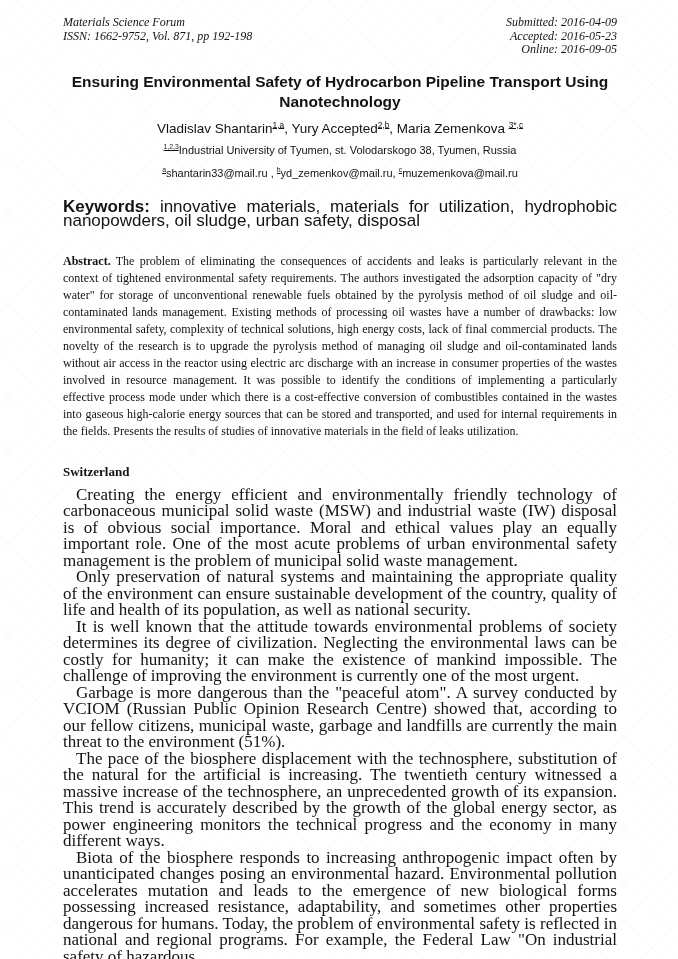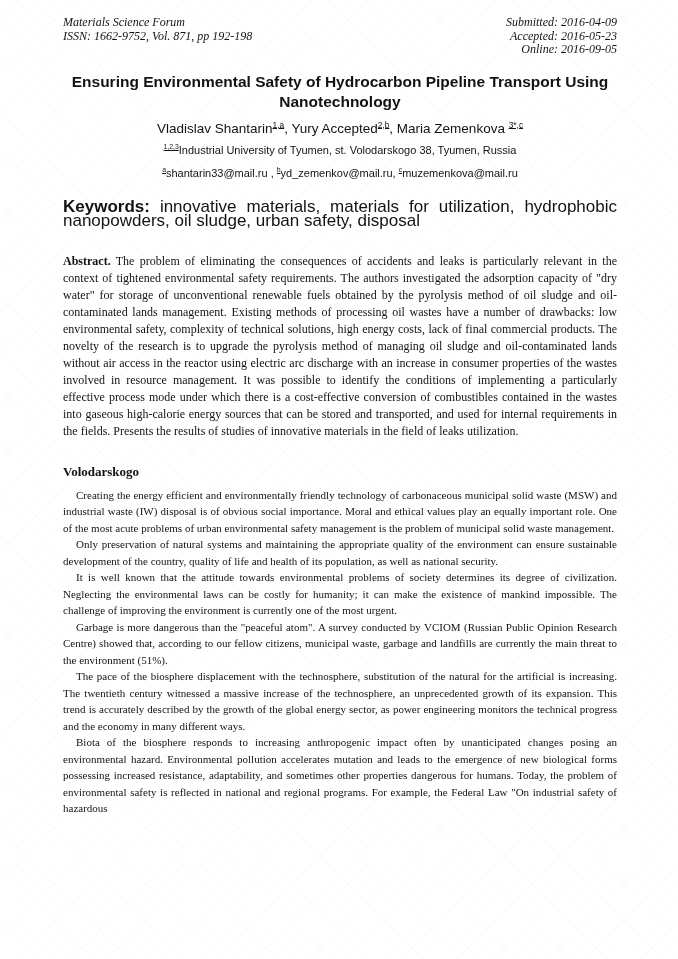--- a/index.html
+++ b/index.html
@@ -87,21 +87,21 @@
 
   .sec-heading {
     margin: 24px 0 7px;
     font-family: "Liberation Serif", serif;
     font-size: 13px;
     font-weight: bold;
     line-height: 16px;
   }
   .body-p {
     margin: 0;
-    font-size: 11px;
+    font-size: 17px;
     line-height: 16.5px;
     text-align: justify;
     text-indent: 13px;
   }
 </style>
 </head>
 <body>
 
 <div class="page">
 
@@ -122,21 +122,21 @@
   <div class="authors"><span>Vladislav Shantarin</span><sup>1,a</sup><span>, </span><span>Yury Accepted</span><sup>2,b</sup><span>, </span><span>Maria Zemenkova </span><sup>3*,c</sup></div>
 
   <div class="affiliation"><sup>1,2,3</sup><span>Industrial University of Tyumen, st. Volodarskogo 38, Tyumen, Russia</span></div>
 
   <div class="emails"><sup>a</sup><span>shantarin33@mail.ru , </span><sup>b</sup><span>yd_zemenkov@mail.ru, </span><sup>c</sup><span>muzemenkova@mail.ru</span></div>
 
   <p class="keywords"><b>Keywords:</b><span> innovative materials, materials for utilization, hydrophobic nanopowders, oil sludge, urban safety, disposal</span></p>
 
   <p class="abstract"><b>Abstract.</b><span> The problem of eliminating the consequences of accidents and leaks is particularly relevant in the context of tightened environmental safety requirements. The authors investigated the adsorption capacity of "dry water" for storage of unconventional renewable fuels obtained by the pyrolysis method of oil sludge and oil-contaminated lands management. Existing methods of processing oil wastes have a number of drawbacks: low environmental safety, complexity of technical solutions, high energy costs, lack of final commercial products. The novelty of the research is to upgrade the pyrolysis method of managing oil sludge and oil-contaminated lands without air access in the reactor using electric arc discharge with an increase in consumer properties of the wastes involved in resource management. It was possible to identify the conditions of implementing a particularly effective process mode under which there is a cost-effective conversion of combustibles contained in the wastes into gaseous high-calorie energy sources that can be stored and transported, and used for internal requirements in the fields. Presents the results of studies of innovative materials in the field of leaks utilization.</span></p>
 
-  <h2 class="sec-heading">Volodarskogo</h2>
+  <h2 class="sec-heading">Switzerland</h2>
 
   <p class="body-p">Creating the energy efficient and environmentally friendly technology of carbonaceous municipal solid waste (MSW) and industrial waste (IW) disposal is of obvious social importance. Moral and ethical values play an equally important role. One of the most acute problems of urban environmental safety management is the problem of municipal solid waste management.</p>
   <p class="body-p">Only preservation of natural systems and maintaining the appropriate quality of the environment can ensure sustainable development of the country, quality of life and health of its population, as well as national security.</p>
   <p class="body-p">It is well known that the attitude towards environmental problems of society determines its degree of civilization. Neglecting the environmental laws can be costly for humanity; it can make the existence of mankind impossible. The challenge of improving the environment is currently one of the most urgent.</p>
   <p class="body-p">Garbage is more dangerous than the "peaceful atom".  A survey conducted by VCIOM (Russian Public Opinion Research Centre) showed that, according to our fellow citizens, municipal waste, garbage and landfills are currently the main threat to the environment (51%).</p>
   <p class="body-p">The pace of the biosphere displacement with the technosphere, substitution of the natural for the artificial is increasing. The twentieth century witnessed a massive increase of the technosphere, an unprecedented growth of its expansion. This trend is accurately described by the growth of the global energy sector, as power engineering monitors the technical progress and the economy in many different ways.</p>
   <p class="body-p">Biota of the biosphere responds to increasing anthropogenic impact often by unanticipated changes posing an environmental hazard. Environmental pollution accelerates mutation and leads to the emergence of new biological forms possessing increased resistance, adaptability, and sometimes other properties dangerous for humans. Today, the problem of environmental safety is reflected in national and regional programs.  For example, the Federal Law "On industrial safety of hazardous</p>
 
 </div>
 

